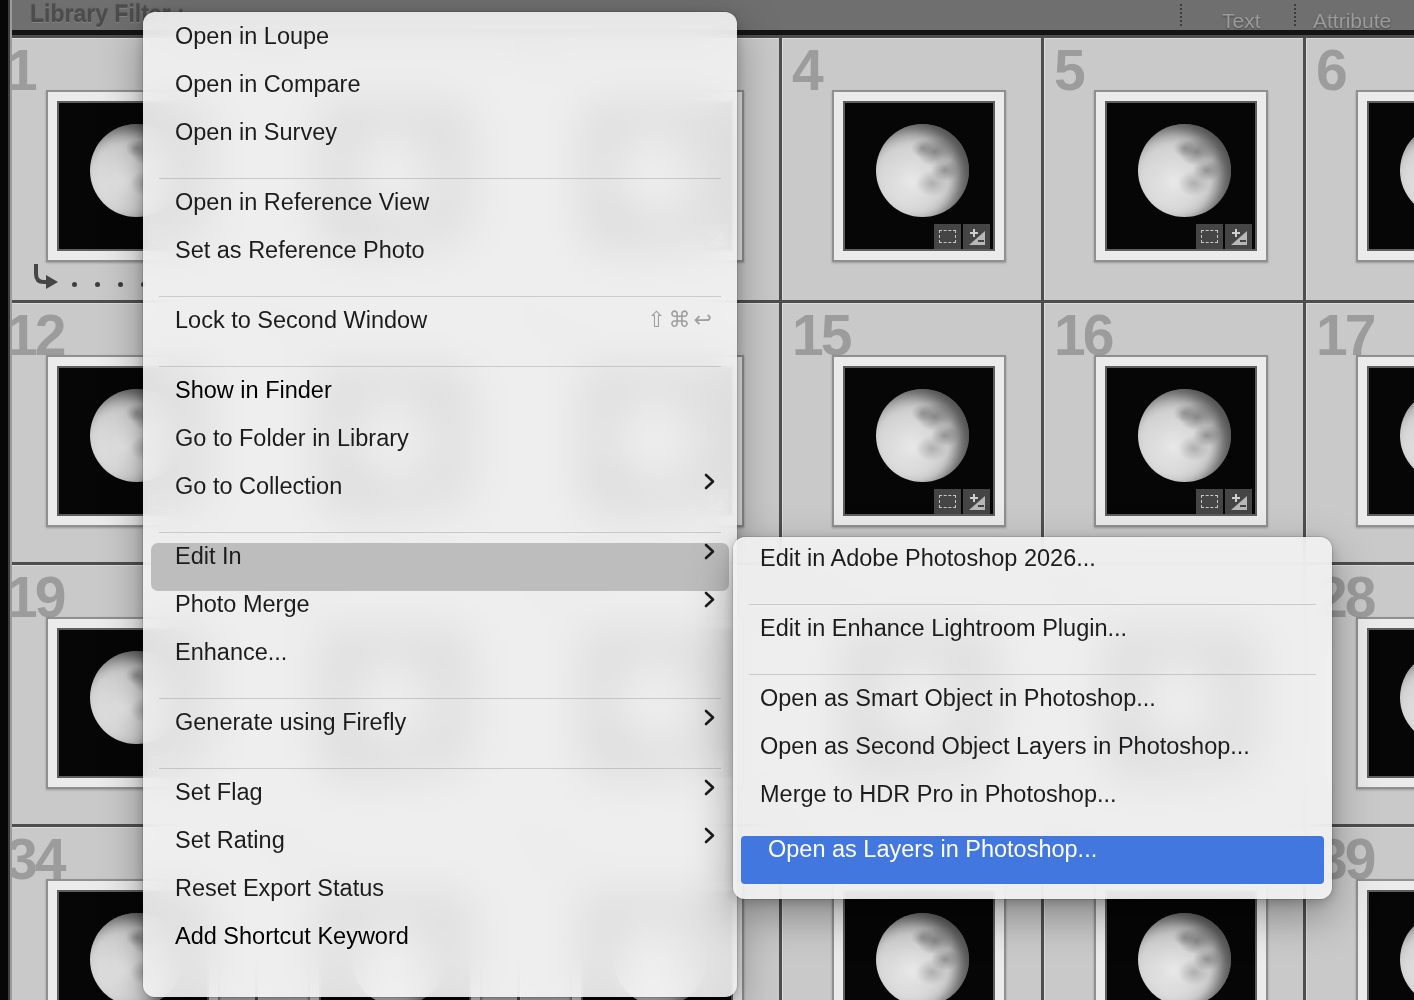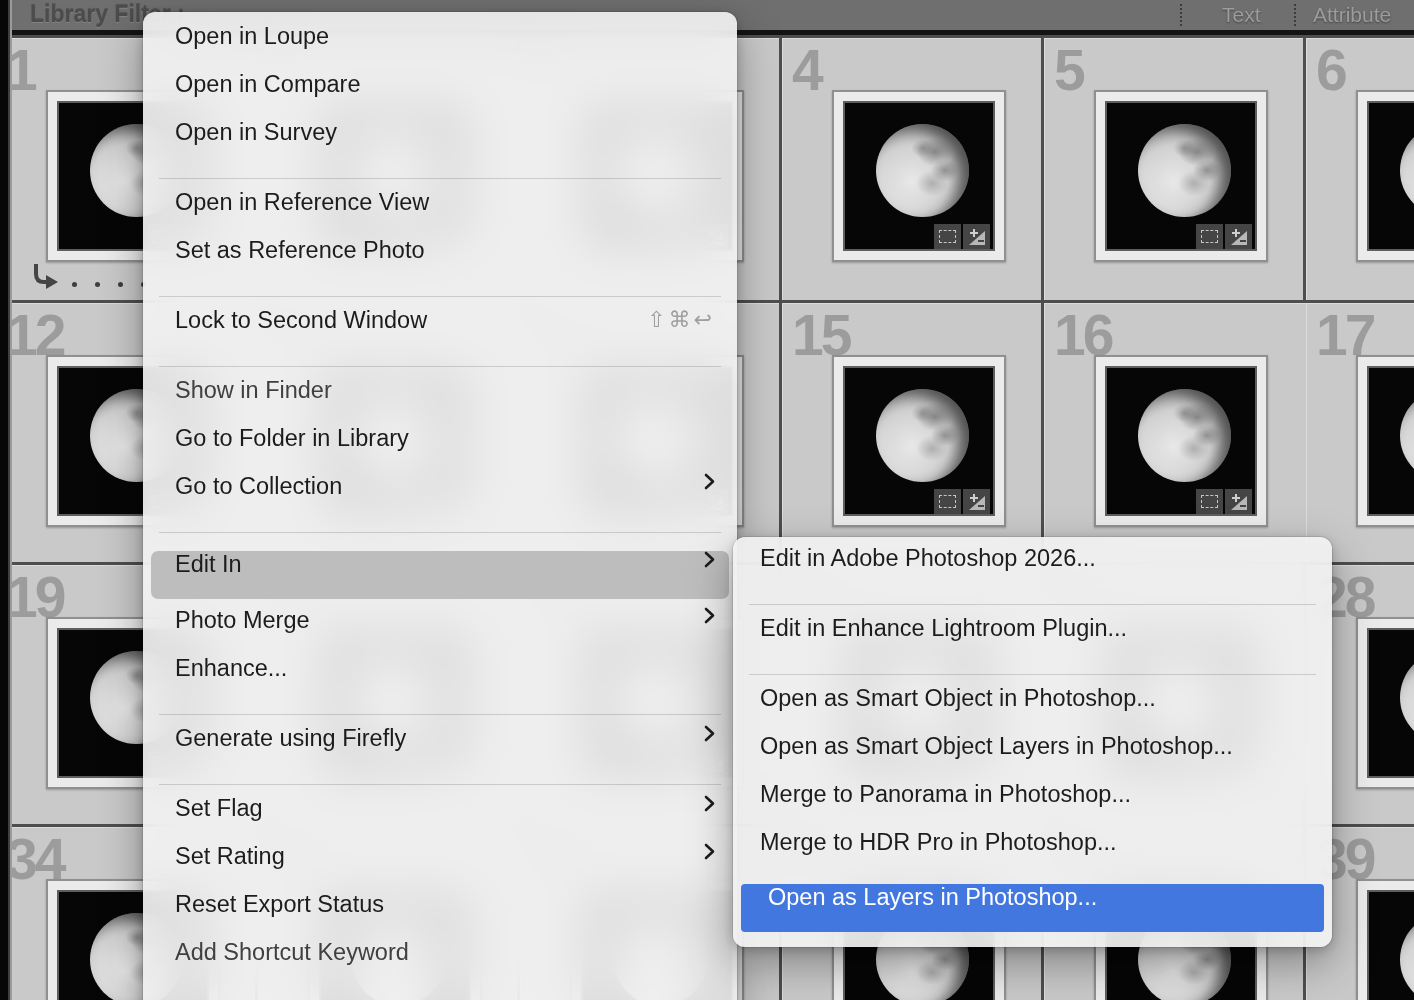--- a/index.html
+++ b/index.html
@@ -8,21 +8,21 @@
     background:#c9c9c9;font-family:"Liberation Sans",sans-serif;
     -webkit-font-smoothing:antialiased;
   }
   
   .filter-bar{position:absolute;left:0;top:0;width:1414px;height:30px;background:#6f6f6f;z-index:4;}
   .filter-title{
     position:absolute;left:30px;top:1px;font-size:23px;font-weight:700;color:#4c4c4c;
     text-shadow:0 1px 0 rgba(255,255,255,0.14), 0 -1px 1px rgba(0,0,0,0.25);
   }
   .filter-right-label{
-    position:absolute;top:3px;font-size:21px;color:#9c9c9c;
+    position:absolute;top:9px;font-size:21px;color:#9c9c9c;
     text-shadow:0 1px 2px rgba(0,0,0,0.4);
   }
   .fr-text{left:1222px;}
   .fr-attr{left:1313px;}
   .filter-dotted-sep{position:absolute;top:4px;width:0;height:22px;border-left:2px dotted #3c3c3c;}
   .fs1{left:1180px;}
   .fs2{left:1294px;}
   .top-divider{position:absolute;left:0;top:30px;width:1414px;height:5px;background:#141414;z-index:4;}
   
   .left-rail{position:absolute;left:0;top:0;width:8px;height:1000px;background:#070707;z-index:6;}
@@ -67,24 +67,24 @@
     box-shadow:0 0 0 1px rgba(0,0,0,0.10), 0 16px 44px rgba(0,0,0,0.35), 0 3px 12px rgba(0,0,0,0.20);
   }
   #context-menu{left:143px;top:12px;width:594px;padding:11px 0 26px;z-index:10;}
   #edit-submenu{left:733px;top:537px;width:599px;padding:8px 0;z-index:11;}
   .menu-row{
     height:48px;display:flex;align-items:flex-start;padding:0 22px 0 32px;
     font-size:23.5px;color:#1c1c1e;white-space:nowrap;
   }
   #edit-submenu .menu-row{padding:0 34px 0 27px;}
   .menu-row .label{flex:1;overflow:hidden;}
-  .menu-row.disabled{color:#404040;}
+  .menu-row.disabled{color:#000000;}
   .menu-row .shortcut{color:#9f9f9f;font-size:22px;letter-spacing:3px;margin-left:20px;}
   .menu-row .chev{margin-left:16px;display:flex;align-items:center;}
-  .menu-row.hl-gray{background:#bdbdbd;border-radius:7px;margin:8px 8px;padding:0 14px 0 24px;}
+  .menu-row.hl-gray{background:#bdbdbd;border-radius:7px;margin:0 8px;padding:0 14px 0 24px;}
   .menu-row.hl-blue{background:#4277e0;border-radius:4px;margin:7px 8px;padding:0 14px 0 19px;color:#ffffff;}
   .menu-sep{height:22px;display:flex;align-items:center;padding:0 16px;}
   .menu-sep .line{flex:1;height:1px;background:rgba(0,0,0,0.15);}
 </style>
 </head>
 <body>
 
 <div class="filter-bar">
   <span class="filter-title">Library Filter :</span>
   <span class="filter-dotted-sep fs1"></span>
@@ -303,21 +303,21 @@
               <rect x="2" y="4" width="8" height="2" fill="#cfcfcf"></rect>
               <rect x="5" y="1" width="2" height="8" fill="#cfcfcf"></rect>
               <rect x="10" y="12" width="6" height="2" fill="#454545"></rect>
             </svg>
           </div>
         </div>
       </div>
     </div>
 
   </div>
-    <div class="cell" style="left: 1044px; top: 300px; height: 259px; padding-left: 48px;">
+    <div class="cell" style="left: 1044px; top: 300px; height: 259px;">
     <div class="cell-number">16</div>
     <div class="thumb">
       <div class="photo">
         <div class="moon"></div>
         <div class="badges">
           <div class="badge">
               <div class="badge-crop-inner"></div>
             </div>
           <div class="badge">
             <svg width="18" height="18" viewBox="0 0 18 18">
@@ -640,24 +640,21 @@
     <div class="menu-row">
       <span class="label">Edit in Enhance Lightroom Plugin...</span>
     </div>
     <div class="menu-sep">
       <div class="line"></div>
     </div>
     <div class="menu-row">
       <span class="label">Open as Smart Object in Photoshop...</span>
     </div>
     <div class="menu-row">
-      <span class="label">Open as Smart Object Layers in Photoshop...</span>
-    </div>
-    <div class="menu-row">
-      <span class="label">Merge to Panorama in Photoshop...</span>
+      <span class="label">Open as Second Object Layers in Photoshop...</span>
     </div>
     <div class="menu-row">
       <span class="label">Merge to HDR Pro in Photoshop...</span>
     </div>
     <div class="menu-row hl-blue">
       <span class="label">Open as Layers in Photoshop...</span>
     </div>
   </div>
 
 </body></html>

